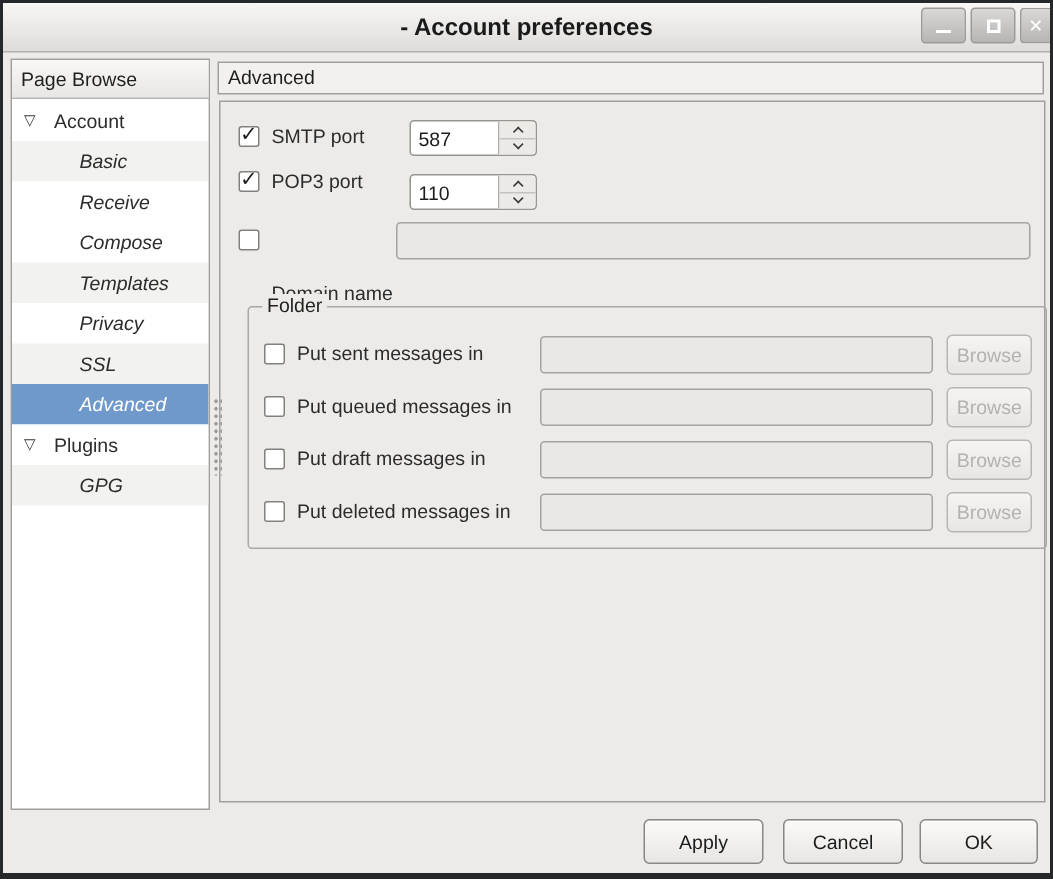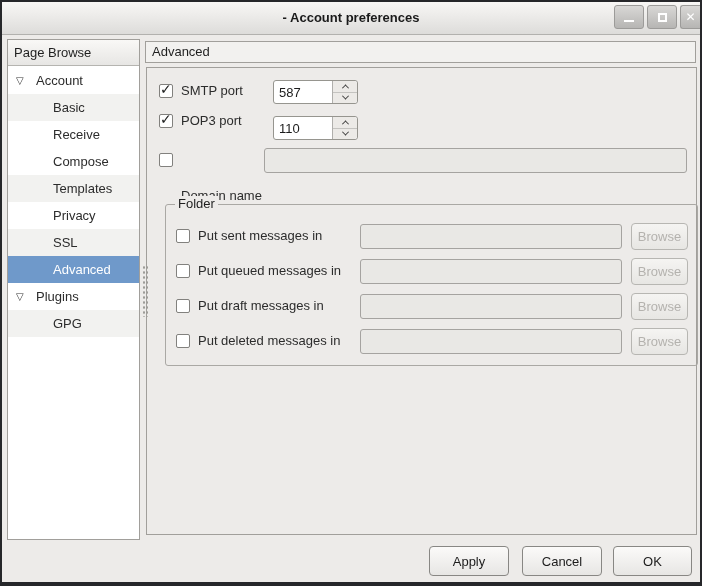--- a/index.html
+++ b/index.html
@@ -7,21 +7,21 @@
   body { font-family:"Liberation Sans","DejaVu Sans",sans-serif; font-size:13px; color:#2c2c2c; }
 
   .window { position:relative; width:702px; height:586px;
             background:#edebe9; border:2px solid #26272a; border-bottom-width:4px; overflow:hidden; }
 
   
   .titlebar { position:absolute; left:0; top:0; width:698px; height:33px;
               background:linear-gradient(#f8f7f5,#dddcda);
               border-bottom:1px solid #b2b1ae; }
   .title { position:absolute; left:0; right:0; top:8px; text-align:center;
-           font-weight:bold; font-size:13px; color:#1a1a1a; }
+           font-weight:bold; font-size:16px; color:#1a1a1a; }
   .winbtns { position:absolute; right:0; top:3px; display:flex; gap:3px; }
   .winbtn { width:30px; height:24px; border:1px solid #9c9b99; border-radius:3px;
             background:linear-gradient(#d9d8d6,#b6b5b3);
             display:flex; align-items:center; justify-content:center; }
   .winbtn.close { width:20px; border-right:none; border-radius:3px 0 0 3px; }
   .glyph-min { width:10px; height:2px; background:#ffffff; margin-top:8px; }
   .glyph-max { width:9px; height:9px; border:2px solid #ffffff; }
   .glyph-close { color:#ffffff; font-weight:bold; font-size:12px; line-height:1; }
 
   
@@ -29,21 +29,21 @@
              background:#ffffff; border:1px solid #a19f9b; }
   .side-header { height:26px; line-height:25px; padding-left:6px;
                  background:linear-gradient(#f9f8f6,#e7e6e4);
                  border-bottom:1px solid #b5b4b0; color:#1f1f1f; }
   .tree { position:absolute; left:0; top:27px; right:0; bottom:0; overflow:hidden; }
   .trow { height:27px; line-height:27px; position:relative; background:#ffffff; }
   .trow.stripe { background:#f2f2f0; }
   .trow.selected { background:#6f99ca; color:#ffffff; }
   .trow .expander { position:absolute; left:8px; top:0; font-size:10px; color:#333; }
   .trow .lbl0 { padding-left:28px; }
-  .trow .lbl1 { padding-left:45px; }
+  .trow .lbl1 { padding-left:45px;font-style:italic; }
 
   
   .grip { position:absolute; left:140px; top:263px; width:6px; height:52px;
           background-image:radial-gradient(circle,#9d9c98 1px,transparent 1.3px);
           background-size:4px 5px; }
 
   
   .page-header { position:absolute; left:143px; top:39px; width:551px; height:22px;
                  background:#f2f1ef; border:1px solid #a19f9b;
                  line-height:20px; padding-left:6px; color:#1f1f1f; }

